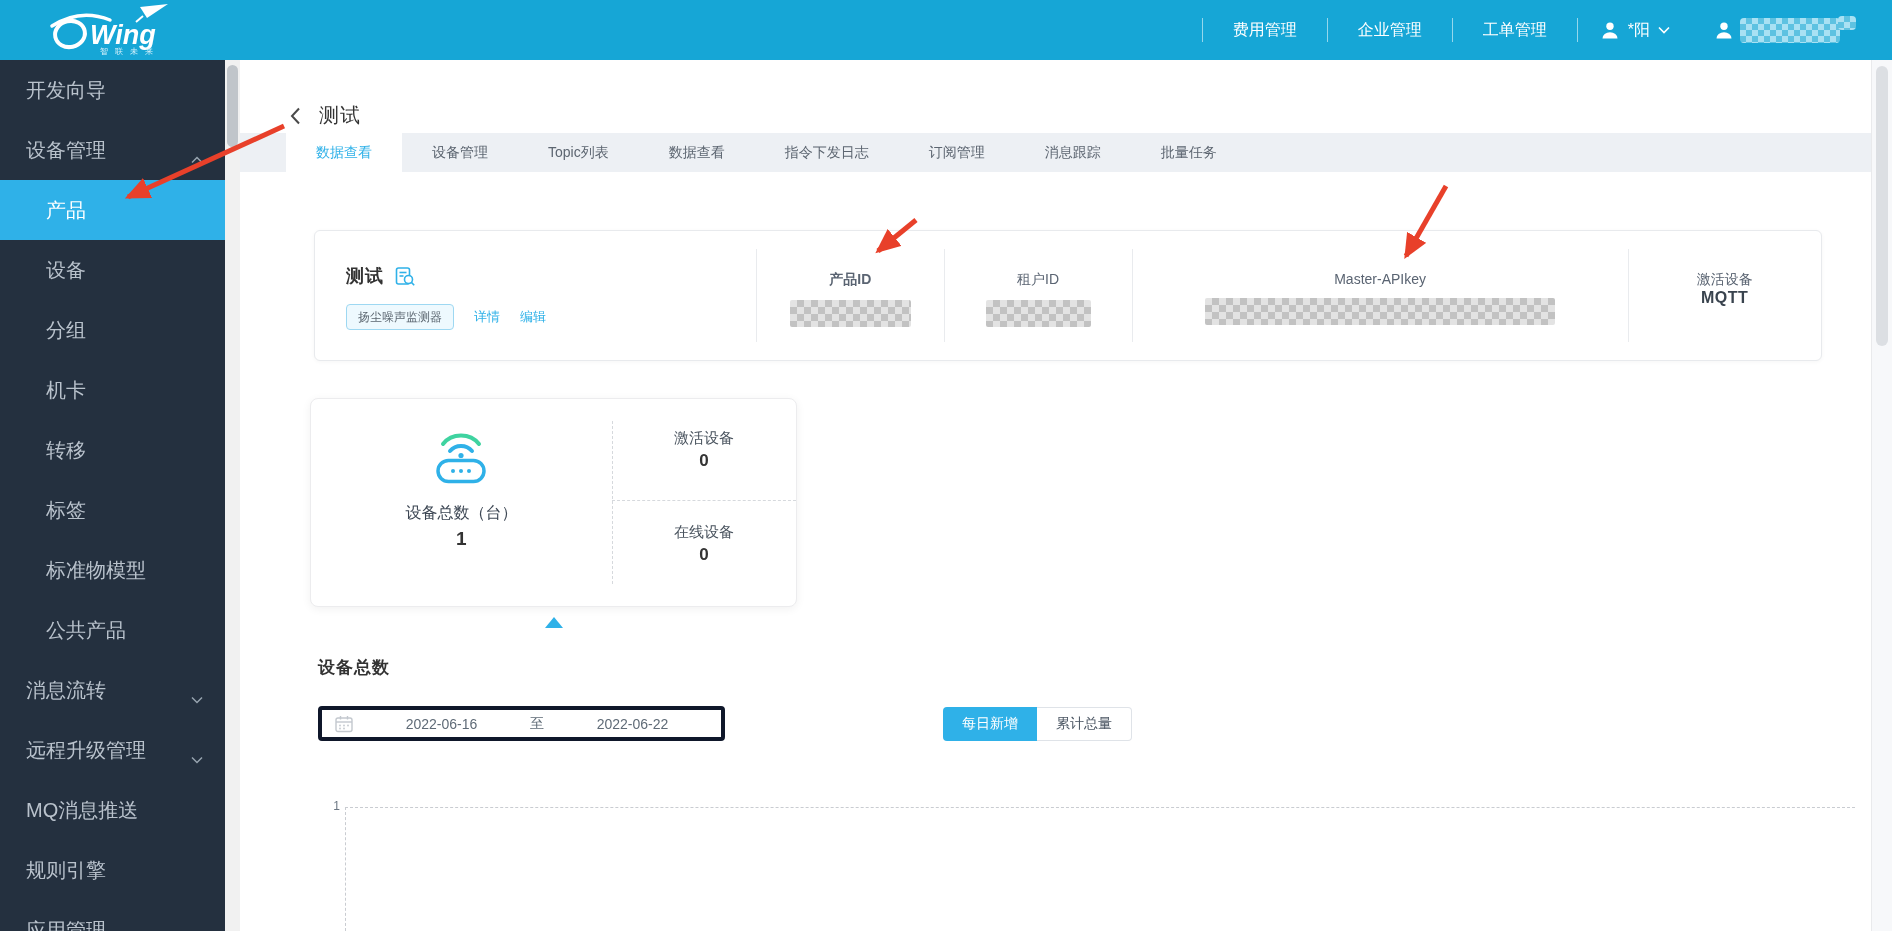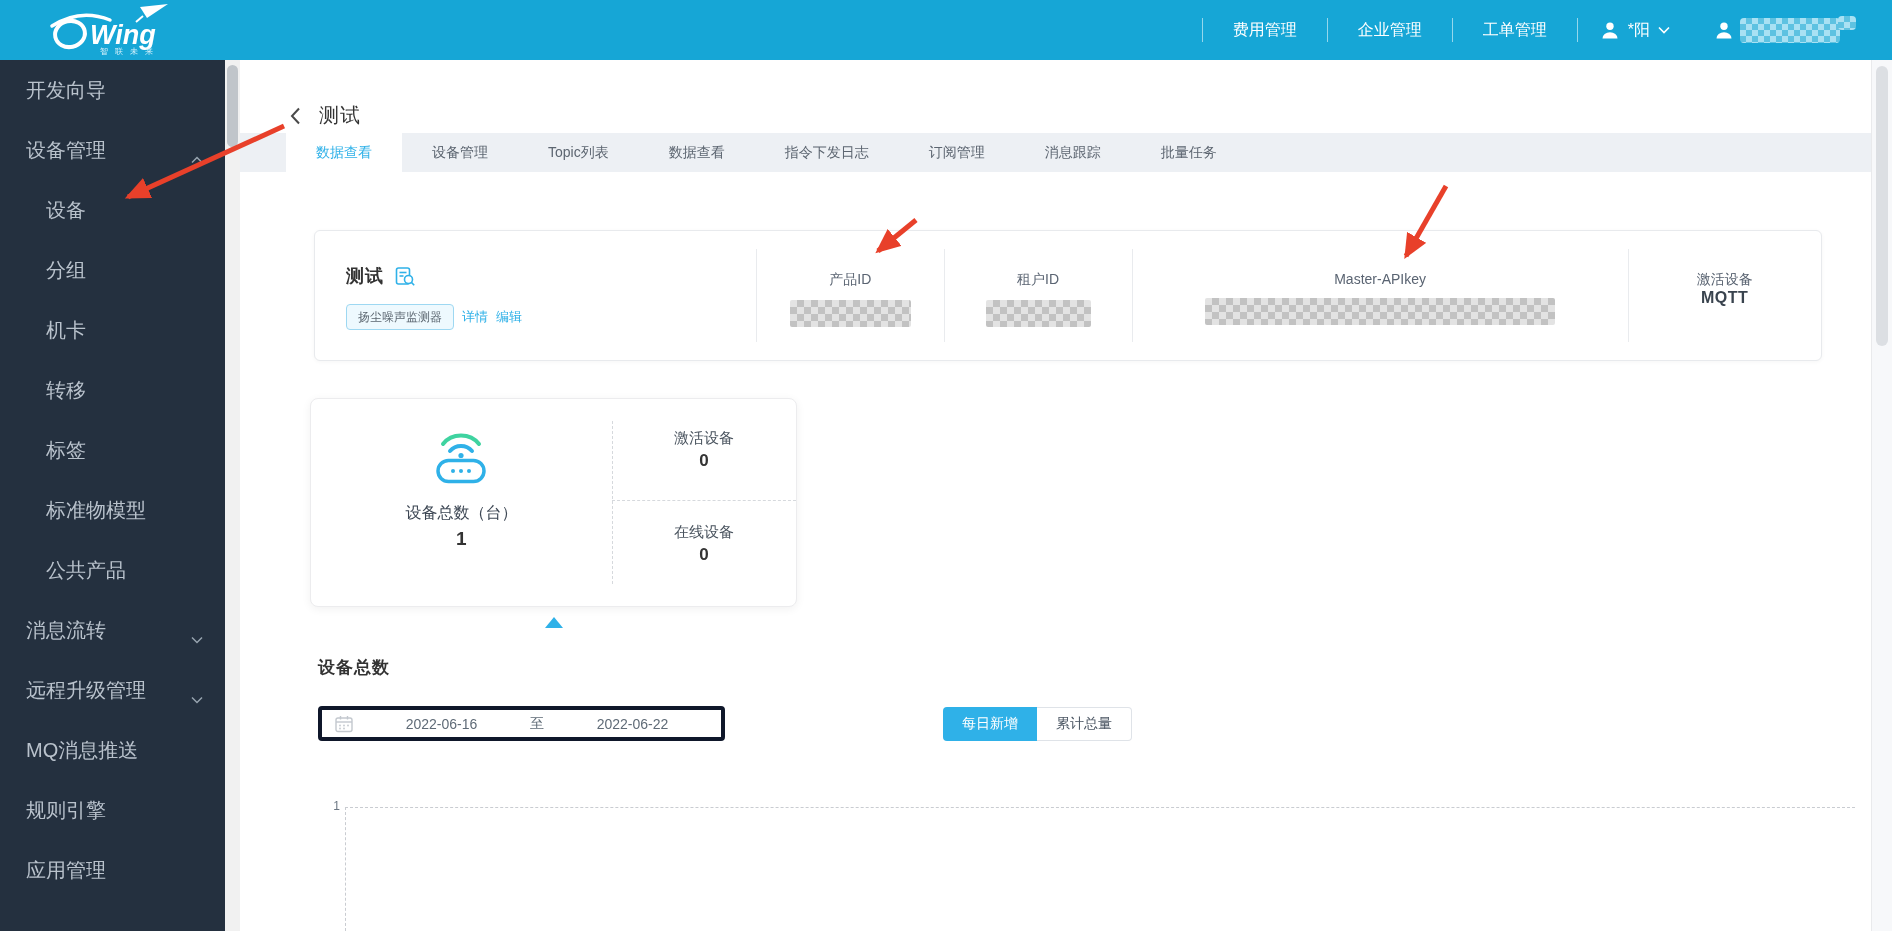--- a/index.html
+++ b/index.html
@@ -57,25 +57,25 @@
   .tab.active { background:#fff; color:#2fb1e8; }
 
   
   .product-card { position:absolute; left:74px; top:170px; width:1508px; height:131px;
     border:1px solid #e8eaed; border-radius:6px; background:#fff;
     box-shadow:0 1px 4px rgba(0,0,0,.04); display:flex; }
   .pcol { position:relative; }
   .pcol.divided::before { content:""; position:absolute; left:0; top:18px; bottom:18px;
     width:1px; background:#e9ebee; }
   .pcol1 { width:442px; padding:33px 0 0 31px; }
-  .pcol2 { width:188px; } .pcol3 { width:188px; } .pcol4 { width:497px; } .pcol5 { width:193px; }
+  .pcol2 { width:188px;font-weight:bold; } .pcol3 { width:188px; } .pcol4 { width:497px; } .pcol5 { width:193px; }
   .pcol2,.pcol3,.pcol4,.pcol5 { display:flex; flex-direction:column; align-items:center; }
   .ptitle-row { display:flex; align-items:center; gap:11px; }
   .product-name { font-size:18px; font-weight:bold; color:#333; letter-spacing:1px; }
-  .ptag-row { margin-top:16px; display:flex; align-items:center; gap:8px; }
+  .ptag-row { margin-top:16px; display:flex; align-items:center; gap:20px; }
   .tag-pill { height:26px; line-height:24px; padding:0 11px; font-size:12px; color:#5b6670;
     background:#eef9fe; border:1px solid #9ed8f2; border-radius:4px; }
   .plink { font-size:13px; color:#2fb1e8; cursor:pointer; }
   .field-label { margin-top:40px; font-size:14px; color:#5a6472; }
   .field-mosaic { margin-top:11px; height:27px; }
   .w120 { width:121px; } .w105 { width:105px; } .w350 { width:350px; }
   .field-value-strong { font-size:16px; font-weight:bold; color:#39434e;
     letter-spacing:.5px; }
 
   
@@ -172,20 +172,21 @@
   <div class="sidebar">
     <div class="side-item lvl1">开发向导</div>
     <div class="side-item lvl1">
       <span>设备管理</span>
       <span class="chev">
         <svg width="12" height="8" viewBox="0 0 12 8">
             <polyline points="1,6.5 6,1.5 11,6.5" fill="none" stroke="#97a3af" stroke-width="1.5"></polyline>
           </svg>
       </span>
     </div>
+    <div class="side-item lvl2 active">产品</div>
     <div class="side-item lvl2">设备</div>
     <div class="side-item lvl2">分组</div>
     <div class="side-item lvl2">机卡</div>
     <div class="side-item lvl2">转移</div>
     <div class="side-item lvl2">标签</div>
     <div class="side-item lvl2">标准物模型</div>
     <div class="side-item lvl2">公共产品</div>
     <div class="side-item lvl1">
       <span>消息流转</span>
       <span class="chev">

